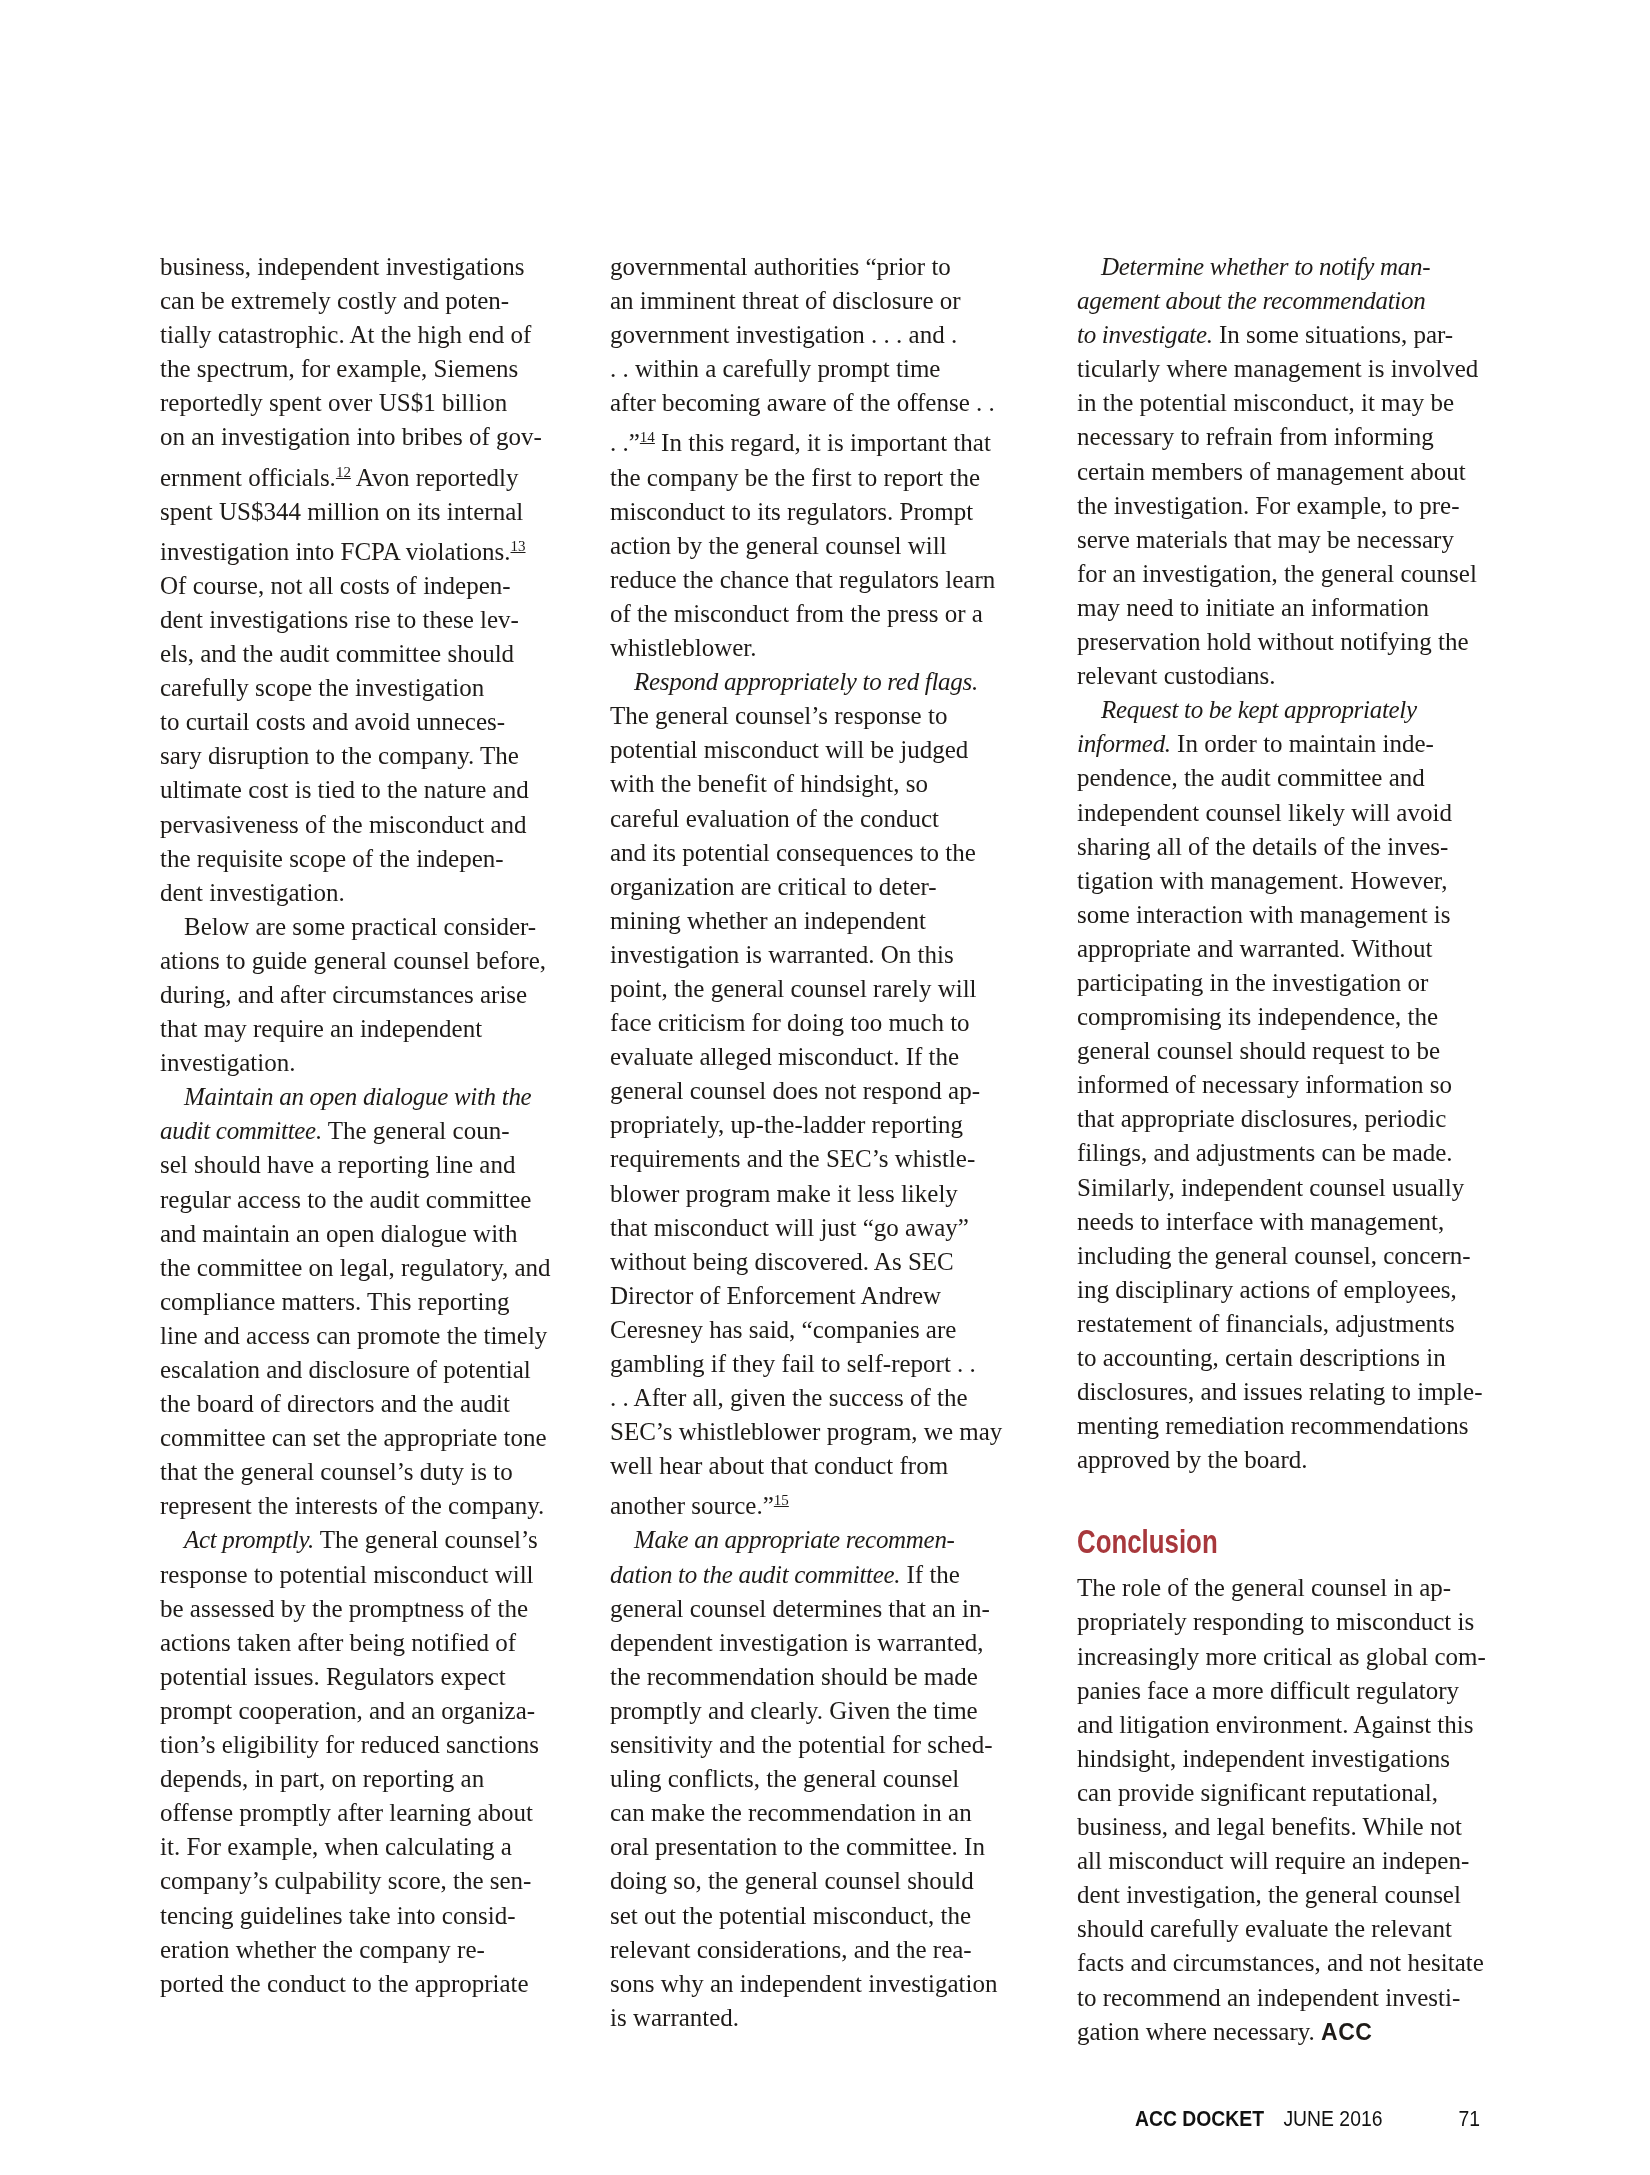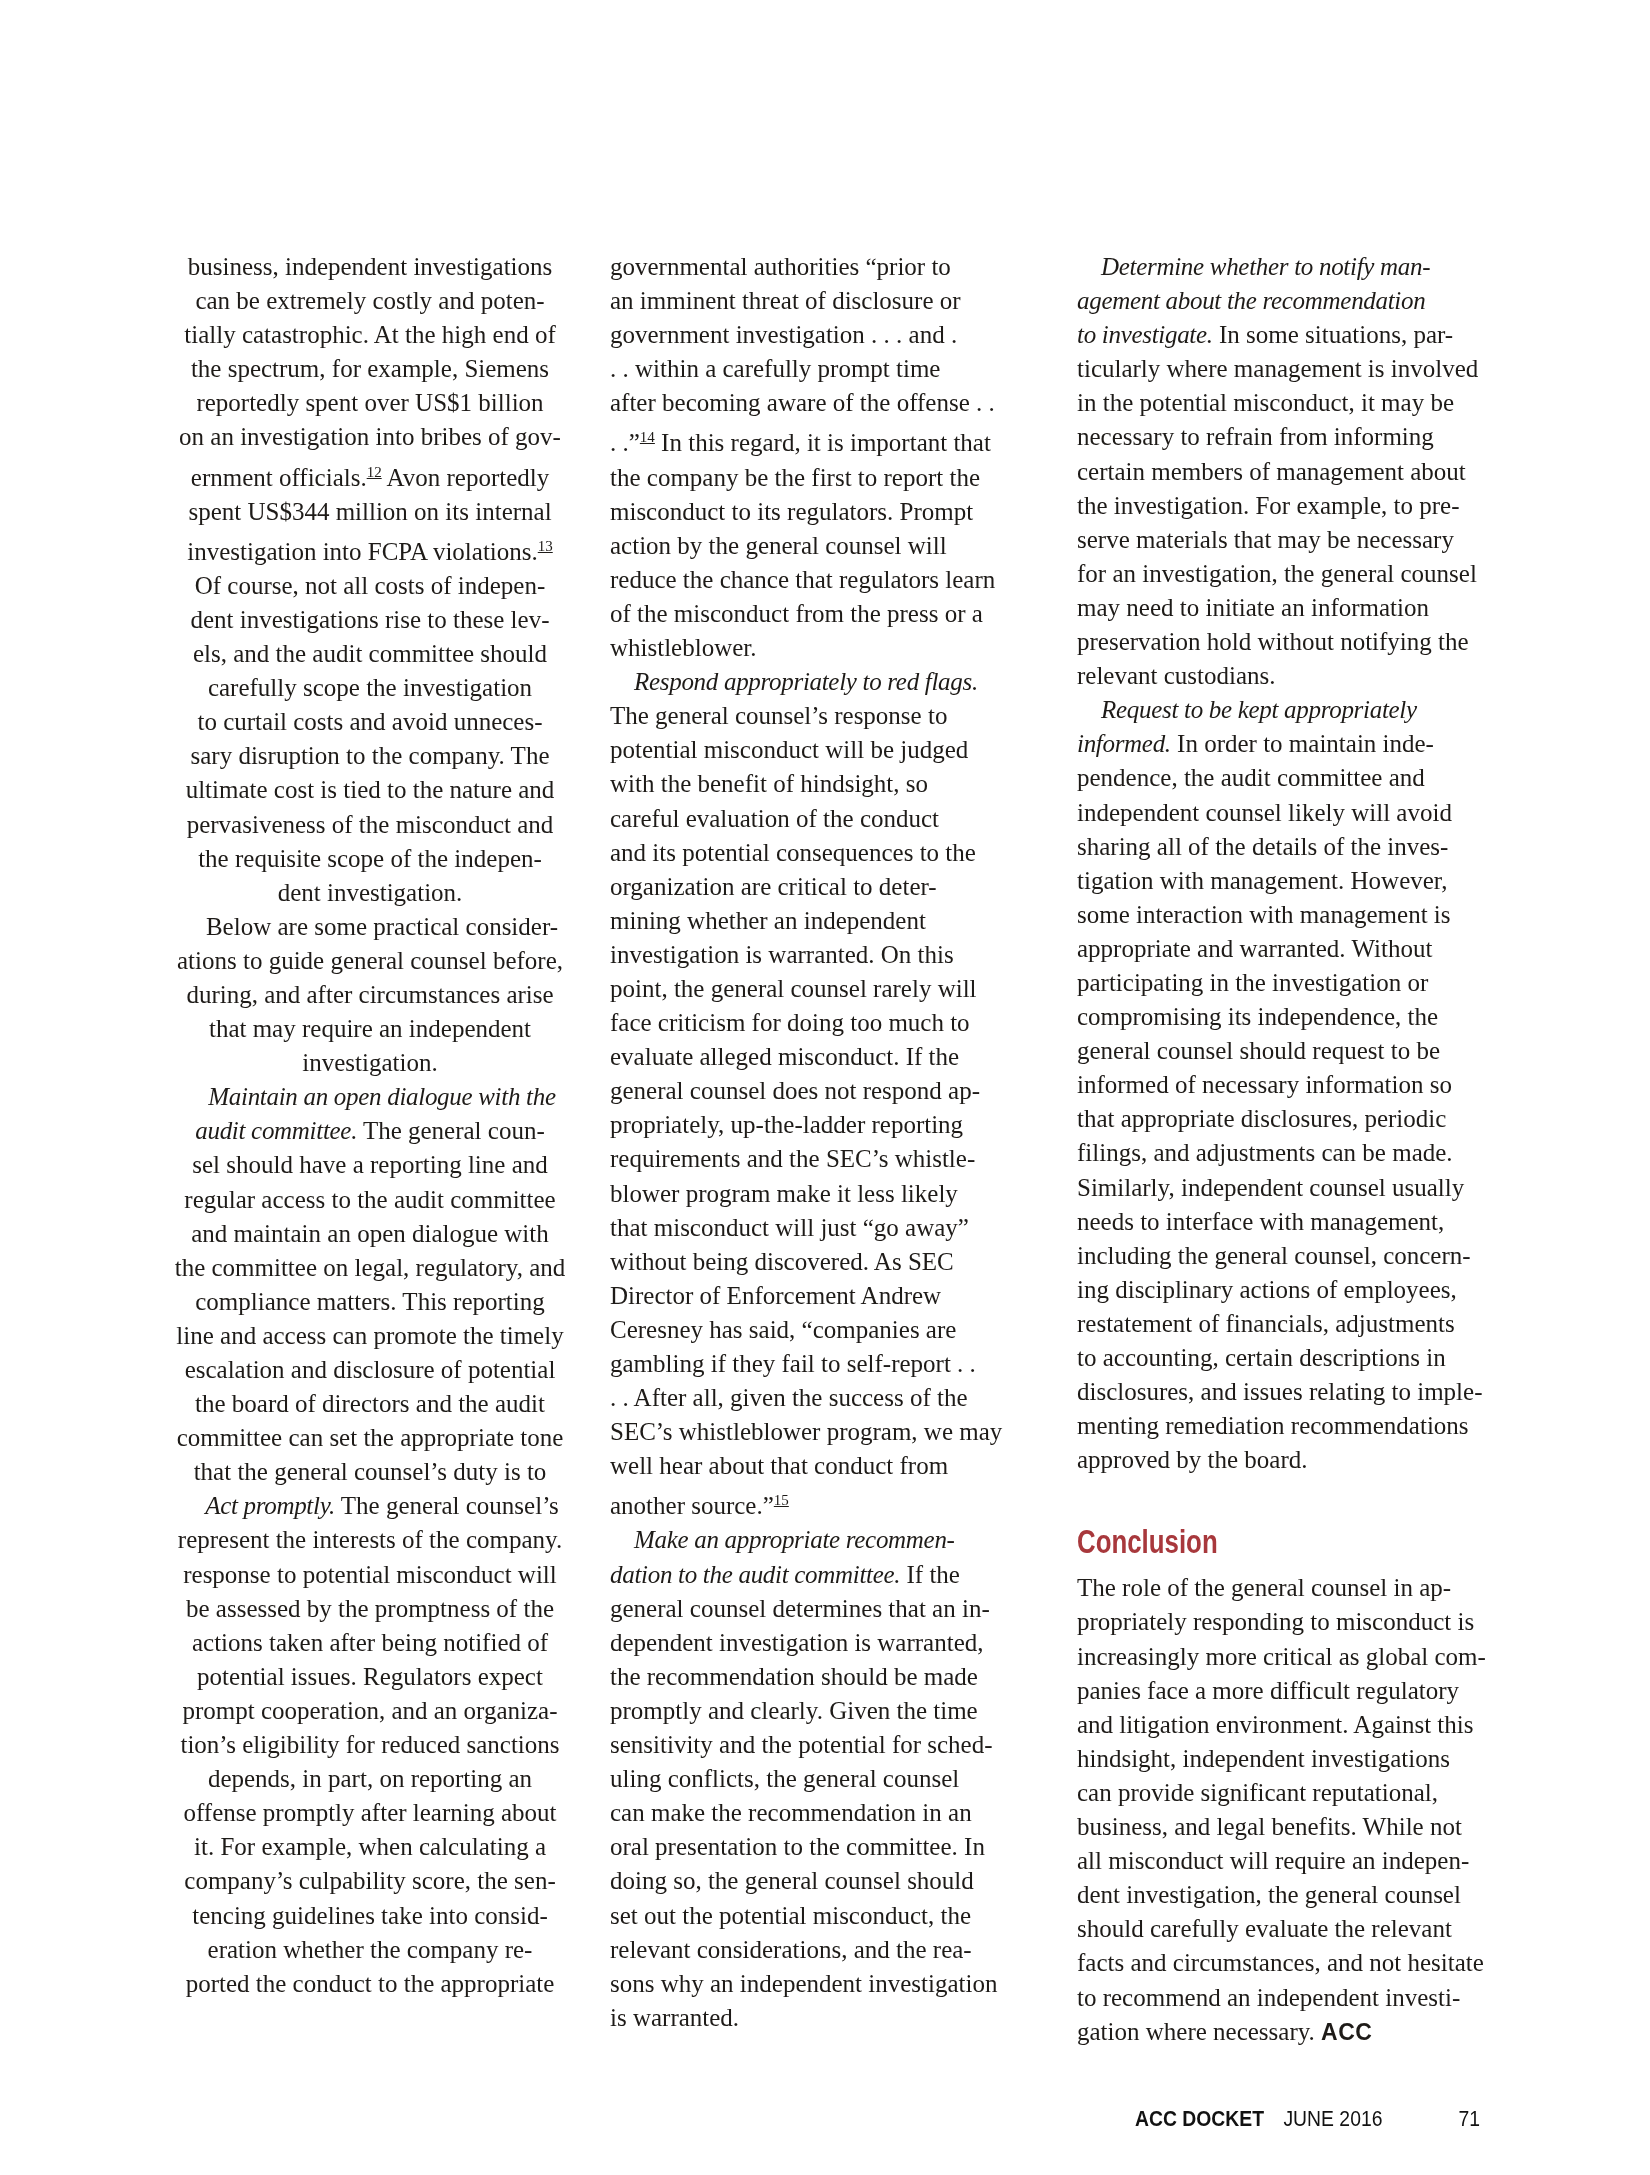--- a/index.html
+++ b/index.html
@@ -13,21 +13,21 @@
     font-family:"Liberation Serif",serif;
   }
   .column{
     position:absolute;
     top:250px;
     width:444px;
     font-size:25px;
     line-height:34.1px;
     color:#1e1b18;
   }
-  .col-1{left:148px;text-align:center;}
+  .col-1{left:160px;}
   .col-2{left:610px;}
   .col-3{left:1077px;}
   .line{white-space:nowrap;}
   .line.indent{padding-left:24px;}
   .bi{font-weight:normal;font-style:italic;letter-spacing:-0.3px;}
   .sup{font-size:15px;vertical-align:9px;text-decoration:underline;}
   .acc{font-family:"Liberation Sans",sans-serif;font-weight:bold;font-size:23px;letter-spacing:0.5px;}
   .section-heading{
     font-family:"Liberation Sans",sans-serif;
     font-weight:bold;
@@ -92,22 +92,22 @@
       <div class="line"><span>sel should have a reporting line and</span></div>
       <div class="line"><span>regular access to the audit committee</span></div>
       <div class="line"><span>and maintain an open dialogue with</span></div>
       <div class="line"><span>the committee on legal, regulatory, and</span></div>
       <div class="line"><span>compliance matters. This reporting</span></div>
       <div class="line"><span>line and access can promote the timely</span></div>
       <div class="line"><span>escalation and disclosure of potential</span></div>
       <div class="line"><span>the board of directors and the audit</span></div>
       <div class="line"><span>committee can set the appropriate tone</span></div>
       <div class="line"><span>that the general counsel’s duty is to</span></div>
+      <div class="line"><span>represent the interests of the company.</span></div>
       <div class="line indent"><span class="bi">Act promptly.</span><span> The general counsel’s</span></div>
-      <div class="line"><span>represent the interests of the company.</span></div>
       <div class="line"><span>response to potential misconduct will</span></div>
       <div class="line"><span>be assessed by the promptness of the</span></div>
       <div class="line"><span>actions taken after being notified of</span></div>
       <div class="line"><span>potential issues. Regulators expect</span></div>
       <div class="line"><span>prompt cooperation, and an organiza-</span></div>
       <div class="line"><span>tion’s eligibility for reduced sanctions</span></div>
       <div class="line"><span>depends, in part, on reporting an</span></div>
       <div class="line"><span>offense promptly after learning about</span></div>
       <div class="line"><span>it. For example, when calculating a</span></div>
       <div class="line"><span>company’s culpability score, the sen-</span></div>

